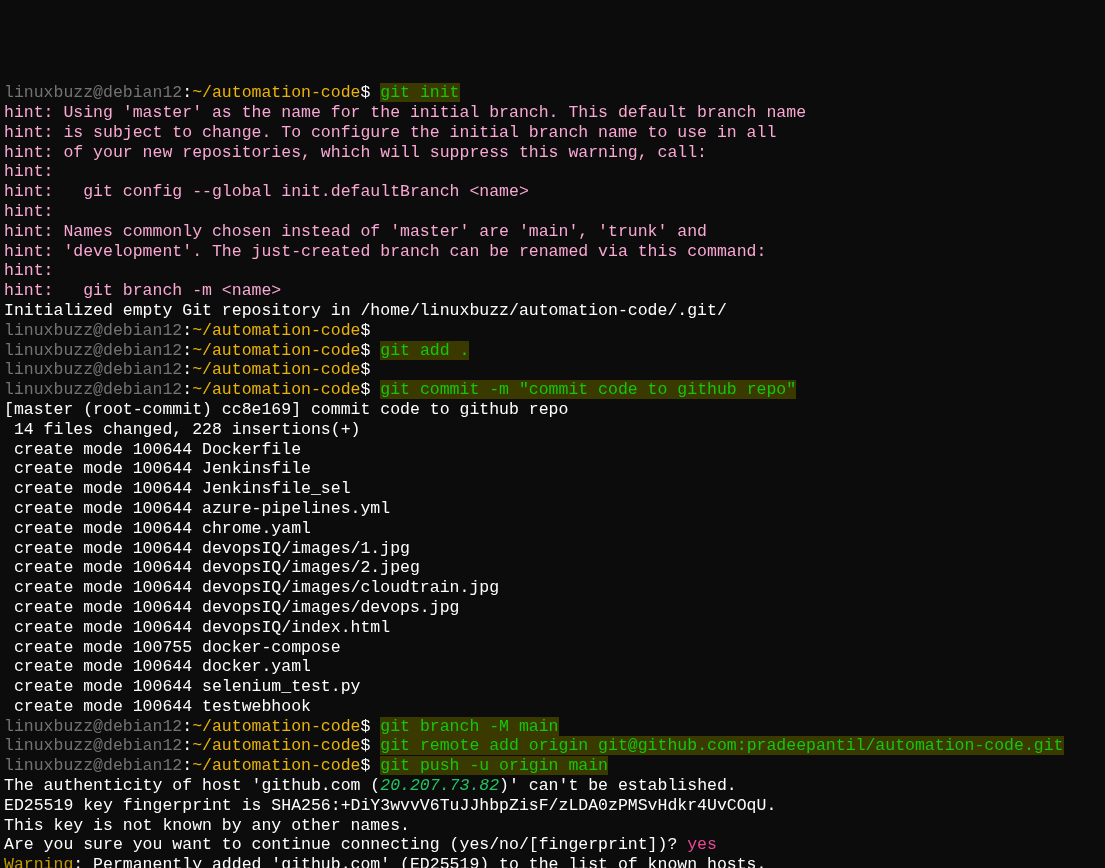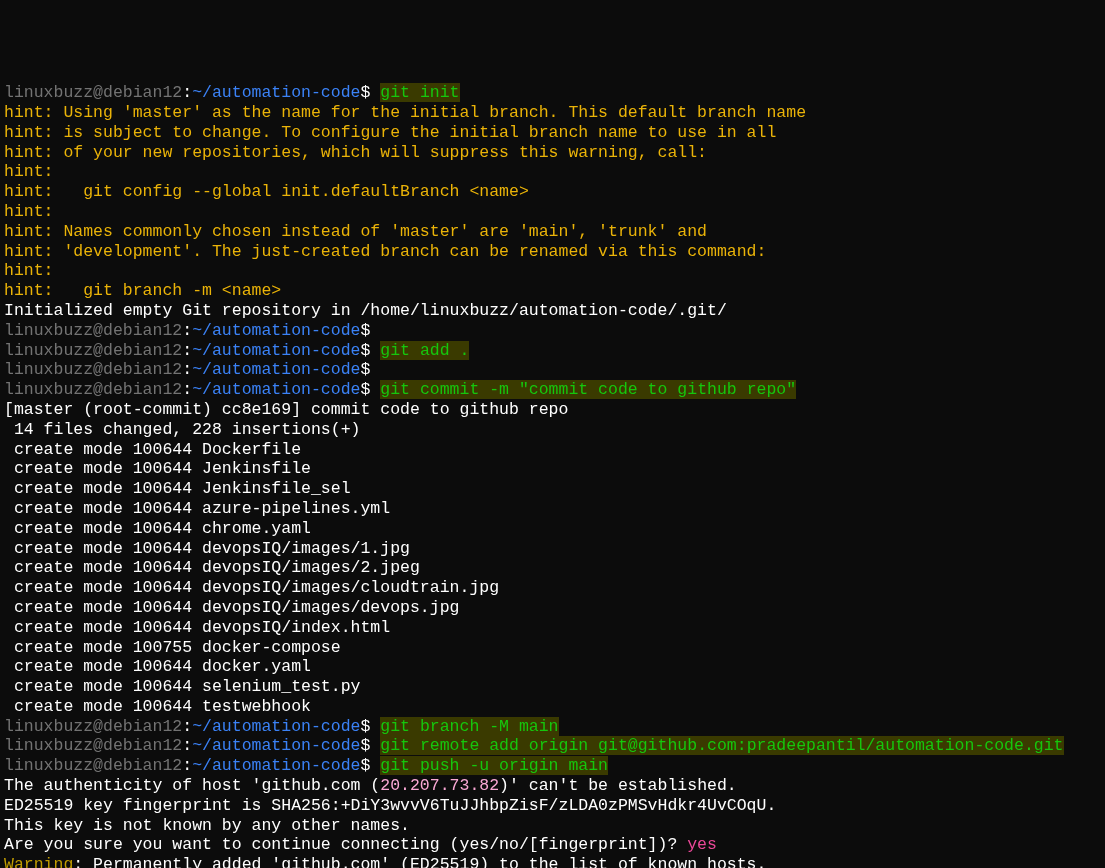--- a/index.html
+++ b/index.html
@@ -15,34 +15,35 @@
       padding: 4px;
       white-space: pre;
       color: #ffffff;
       width: 1105px;
       overflow: hidden;
     }
     .prompt-user {
       color: #737373;
     }
     .prompt-path {
-      color: #3b82f6;
+      color: #eab308;
     }
     .white {
       color: #ffffff;
     }
     .cmd-highlight {
       background-color: #3a3a00;
       color: #16c60c;
     }
     .hint {
-      color: #eab308;
+      color: #f9a8d4;
     }
     .ip {
-      color: #f9a8d4;
+      color: #22c55e;
+      font-style: italic;
     }
     .yes {
       color: #ec4899;
     }
     .warning {
       color: #c19c00;
     }
     .line {
       display: block;
     }

